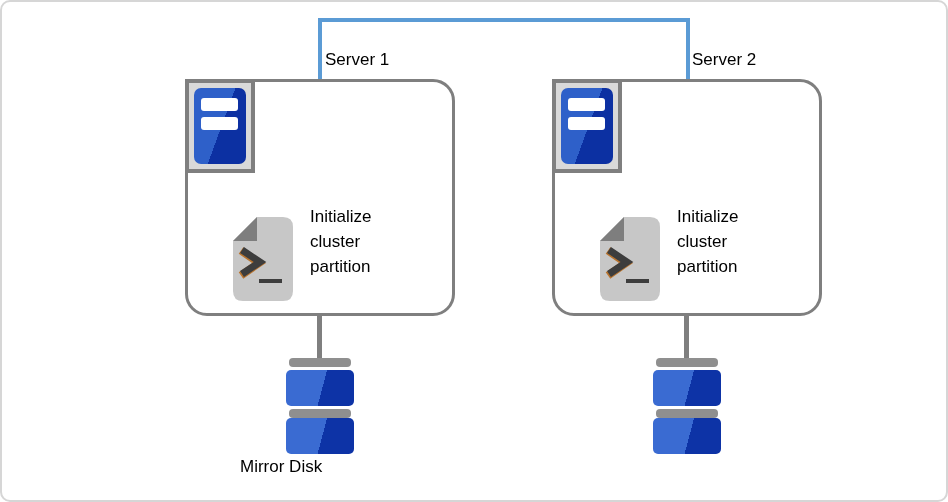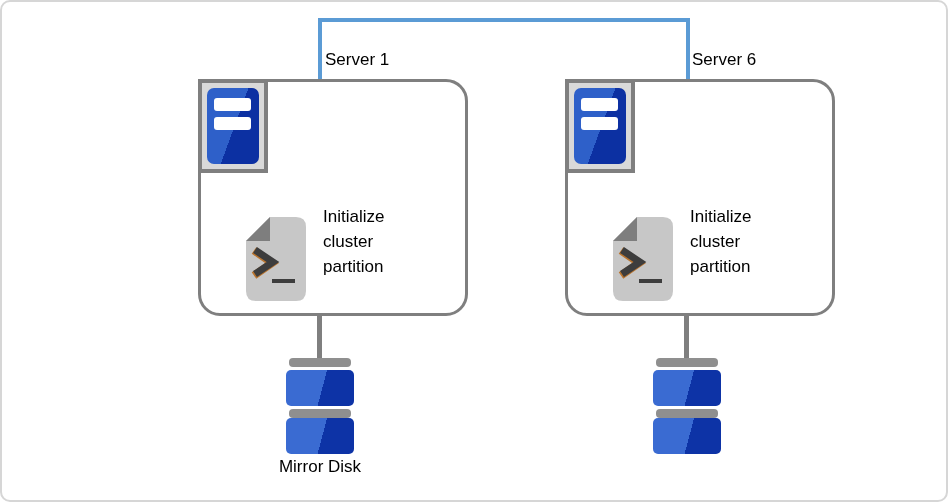--- a/index.html
+++ b/index.html
@@ -12,21 +12,21 @@
   .heartbeat {
     position:absolute; left:316px; top:16px; width:372px; height:64px;
     border:4px solid #5b9bd5; border-bottom:none; box-sizing:border-box;
   }
   .server-group { position:absolute; top:48px; width:270px; height:420px; }
   .g1 { left:183px; } .g2 { left:550px; }
   .server-label {
     position:absolute; left:140px; top:0; font-size:17px; white-space:nowrap;
   }
   .server-box {
-    position:absolute; left:13px; top:29px; width:270px; height:237px;
+    position:absolute; left:0; top:29px; width:270px; height:237px;
     border:3px solid #7f7f7f; border-radius:22px; background:#fff;
     box-sizing:border-box;
   }
   .icon-holder {
     position:absolute; left:-3px; top:-3px; width:70px; height:94px;
     border:4px solid #7f7f7f; background:#d9d9d9; box-sizing:border-box;
   }
   .tower {
     position:absolute; left:5px; top:5px; width:52px; height:76px;
     border-radius:7px;
@@ -51,21 +51,21 @@
     background:#8f8f8f; border-radius:4px;
   }
   .disk-cap { top:308px; } .disk-mid { top:359px; }
   .disk-platter {
     position:absolute; left:101px; width:68px; height:36px; border-radius:5px;
     background:linear-gradient(105deg, #3a6bd2 53%, #0d33a6 53%);
   }
   .plat1 { top:320px; } .plat2 { top:368px; }
   .disk-label {
     position:absolute; left:55px; top:407px; width:160px;
-    text-align:center; font-size:17px; white-space:nowrap;
+    text-align:left; font-size:17px; white-space:nowrap;
   }
 </style>
 </head>
 <body>
 
 <div class="canvas">
 
   <div class="heartbeat"></div>
 
   <div class="server-group g1">
@@ -90,21 +90,21 @@
     </div>
     <div class="down-connector"></div>
     <div class="disk-bar disk-cap"></div>
     <div class="disk-platter plat1"></div>
     <div class="disk-bar disk-mid"></div>
     <div class="disk-platter plat2"></div>
     <div class="disk-label">Mirror Disk</div>
   </div>
 
   <div class="server-group g2">
-    <div class="server-label">Server 6</div>
+    <div class="server-label">Server 2</div>
     <div class="server-box">
       <div class="icon-holder">
         <div class="tower">
           <div class="tower-bar tbar1"></div>
           <div class="tower-bar tbar2"></div>
         </div>
       </div>
       <div class="script-icon">
         <svg viewBox="0 0 62 86" width="62" height="86" aria-hidden="true">
           <path d="M25 1 H51 Q61 1 61 11 V75 Q61 85 51 85 H11 Q1 85 1 75 V25 Z" fill="#c7c7c7"></path>

